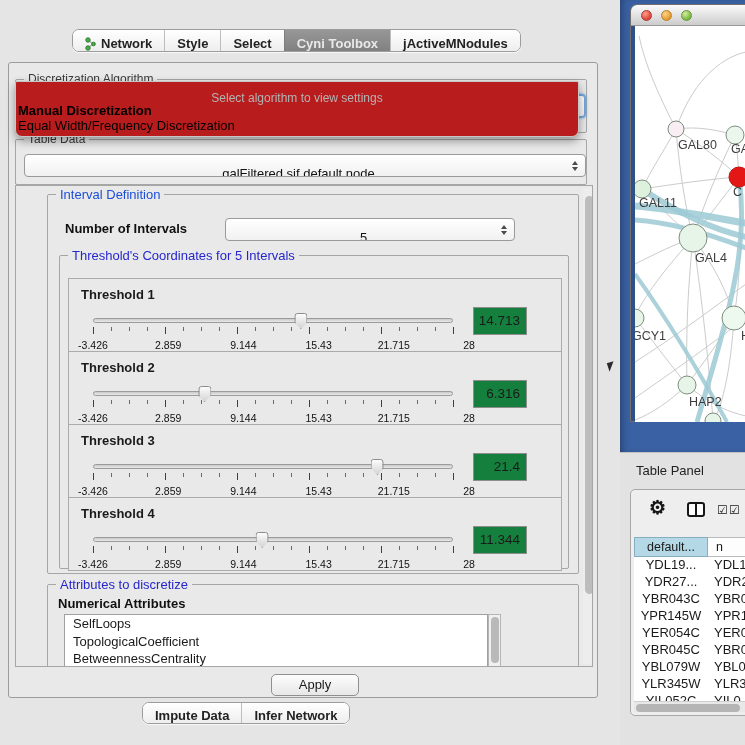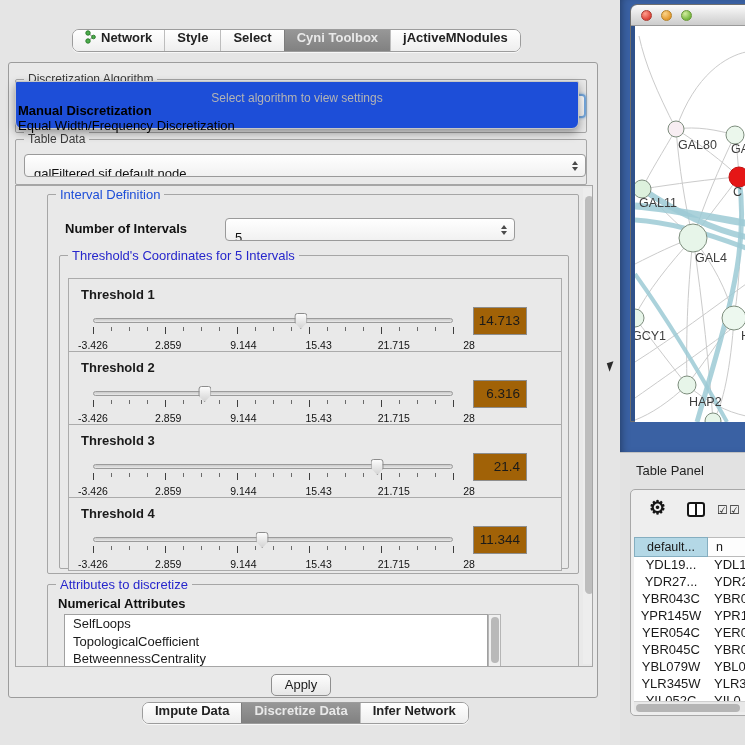--- a/index.html
+++ b/index.html
@@ -10,47 +10,47 @@
   #left { position:absolute; left:0; top:0; width:619px; height:745px; background:#e5e5e5; }
   #titlebar { position:absolute; left:0; top:0; width:619px; height:24px;
     background:linear-gradient(#f4f4f4,#d8d8d8); border-bottom:1px solid #b2b2b2; }
   #titlebar .t { position:absolute; left:10px; top:4px; font-size:13px; color:#1c1c1c; }
   #float-ic { position:absolute; left:574px; top:6px; width:11px; height:11px;
     border:1.5px solid #2a2a2a; border-radius:2px; }
   #close-ic { position:absolute; left:593px; top:2px; font-size:14px; font-weight:bold; color:#111; }
 
   .seg { position:absolute; display:inline-flex; border:1px solid #9c9c9c; border-radius:7px;
     overflow:hidden; background:#fff; height:23px; box-shadow:0 1px 0 rgba(255,255,255,.7); }
-  .seg .sg { display:flex; align-items:flex-start; gap:5px; padding:0 12px; font-size:13px;
+  .seg .sg { display:flex; align-items:flex-end; gap:5px; padding:0 12px; font-size:13px;
     font-weight:bold; color:#222; background:linear-gradient(#ffffff,#eeeeee);
     border-left:1px solid #bdbdbd; white-space:nowrap; }
   .seg .sg:first-child { border-left:none; }
   .seg .sg.sel { background:linear-gradient(#979797,#818181); color:#e9e9e9; border-left-color:#7d7d7d; }
   #toptabs { left:72px; top:29px; }
   #bottabs { left:142px; top:702px; height:22px; }
 
   #panel { position:absolute; left:8px; top:62px; width:590px; height:636px;
     background:#e9e9e9; border:1px solid #9c9c9c; border-radius:3px; }
 
   .grp { position:absolute; border:1px solid #a6a6a6; border-radius:2px; }
   .grp .lg { position:absolute; top:-8px; left:8px; background:#e9e9e9; padding:0 4px;
     font-size:12px; color:#3a3a3a; white-space:nowrap; }
   .lg.green { color:#1d4ed8; font-size:13px; }
   .lg.blue  { color:#2626cc; font-size:13px; }
 
   .combo { position:absolute; background:linear-gradient(#ffffff,#f1f1f1);
     border:1px solid #9a9a9a; border-radius:4px; font-size:13px; color:#111;
-    display:flex; align-items:center; padding:16px 22px 0 9px; white-space:nowrap; overflow:hidden; }
+    display:flex; align-items:center; padding:16px 22px 0 9px; white-space:nowrap; overflow:hidden;justify-content:center; }
   .spin { position:absolute; right:7px; top:50%; transform:translateY(-50%);
     display:flex; flex-direction:column; gap:2px; }
   .spin .up { width:0; height:0; border-left:3.5px solid transparent; border-right:3.5px solid transparent; border-bottom:4px solid #4a4a4a; }
   .spin .dn { width:0; height:0; border-left:3.5px solid transparent; border-right:3.5px solid transparent; border-top:4px solid #4a4a4a; }
   .combo.focus { border:2px solid #74a7dc; box-shadow:0 0 3px rgba(100,160,220,.9); }
 
-  #popup { position:absolute; left:6px; top:18px; width:564px; height:48px; background:#1d4ed8;
+  #popup { position:absolute; left:6px; top:18px; width:564px; height:56px; background:#b91c1c;
     border:1px solid #c6c6c6; border-radius:2px 2px 7px 7px;
     box-shadow:0 4px 10px rgba(0,0,0,.38); z-index:20; }
   #popup .hint { position:absolute; left:0; top:9px; width:100%; text-align:center;
     font-size:12px; color:#b4b4b4; }
   #popup .opt1 { position:absolute; left:2px; top:21px; font-size:13px; font-weight:bold; color:#000; }
   #popup .opt2 { position:absolute; left:2px; top:36px; font-size:13px; color:#000; }
 
   #viewport { position:absolute; left:6px; top:122px; width:578px; height:482px;
     border:1px solid #a6a6a6; background:#e9e9e9; overflow:hidden; }
 
@@ -63,34 +63,34 @@
   .strack { position:absolute; left:0; top:3px; width:360px; height:5px;
     border:1px solid #9b9b9b; border-radius:3px; background:linear-gradient(#c9c9c9,#e9e9e9); }
   .sthumb { position:absolute; top:-2px; width:13px; height:16px; transform:translateX(-50%);
     background:linear-gradient(#fcfcfc,#d4d4d4); border:1px solid #8c8c8c;
     border-radius:3px 3px 0 0; clip-path:polygon(0 0,100% 0,100% 58%,50% 100%,0 58%); }
   .sticks { position:absolute; left:0; top:12px; width:360px; height:8px; }
   .tick { position:absolute; top:0; width:1px; height:4px; background:#6a6a6a; }
   .tick.major { height:7px; background:#3f3f3f; }
   .slabels { position:absolute; left:24px; top:60px; width:376px; height:12px; }
   .slabels span { position:absolute; transform:translateX(-50%); font-size:10.5px; color:#111; white-space:nowrap; }
-  .valbox { position:absolute; left:404px; top:28px; width:54px; height:28px; background:#a16207;
+  .valbox { position:absolute; left:404px; top:28px; width:54px; height:28px; background:#15803d;
     border:1px solid #8d8d8d; font-size:13.5px; text-align:right; line-height:26px; padding-right:6px; }
 
   #attrlist { position:absolute; left:48px; top:428px; width:424px; height:90px;
     background:#fff; border:1px solid #a0a0a0; font-size:13px; }
   #attrlist div { padding:1px 0 1px 8px; line-height:15.5px; }
   #attrsb { position:absolute; left:472px; top:428px; width:13px; height:90px;
     background:#f0f0f0; border:1px solid #b5b5b5; }
   #attrsb .th { position:absolute; left:1.5px; top:2px; width:8px; height:46px; background:#b9b9b9; border-radius:4px; }
 
   #vscroll { position:absolute; left:567px; top:2px; width:12px; height:476px; background:#ededed; }
   #vscroll .th { position:absolute; left:1.5px; top:8px; width:9px; height:398px; background:#bdbdbd; border-radius:5px; }
 
-  #applybtn { position:absolute; left:262px; top:611px; width:60px; height:22px;
+  #applybtn { position:absolute; left:262px; top:611px; width:88px; height:22px;
     background:linear-gradient(#fdfdfd,#e7e7e7); border:1px solid #8f8f8f; border-radius:5px;
     font-size:13px; text-align:center; line-height:20px; }
 
   
   #right { position:absolute; left:620px; top:0; width:125px; height:745px; background:#e2e2e2; overflow:hidden; }
   #netblue { position:absolute; left:0; top:0; width:125px; height:452px; background:#3a61a3;
     box-shadow:inset 6px 0 8px -5px rgba(0,0,0,.4); }
   #netwin { position:absolute; left:10px; top:4px; width:120px; height:418px;
     border:1px solid #6f6f6f; border-radius:7px 0 0 0; background:#2f518a; }
   #nettb { position:absolute; left:0; top:0; width:120px; height:21px;
@@ -383,23 +383,20 @@
         </div>
     </div>
 
     <div id="applybtn">Apply</div>
   </div>
 
   <div class="seg" id="bottabs">
     <div class="sg">
         <span>Impute Data</span>
       </div>
-    <div class="sg sel">
-        <span>Discretize Data</span>
-      </div>
     <div class="sg">
         <span>Infer Network</span>
       </div>
   </div>
 </div>
 
 <div id="right">
   <div id="netblue">
     <div id="netwin">
       <div id="nettb">

